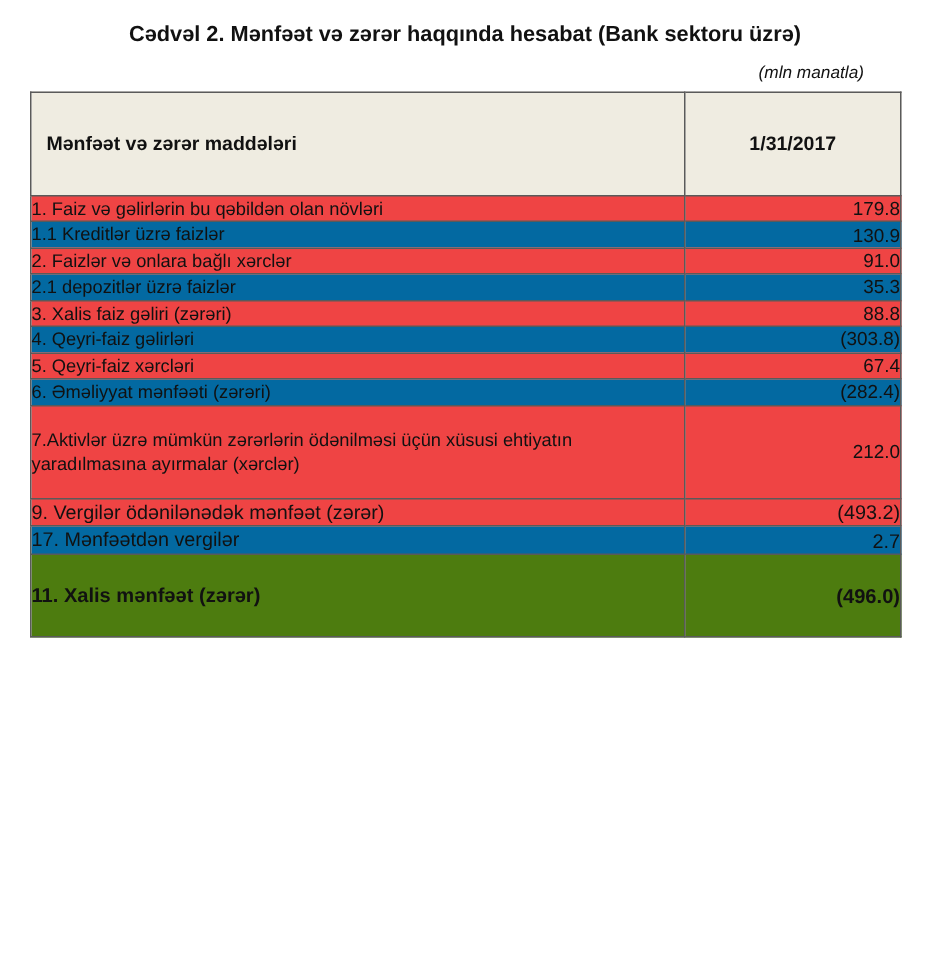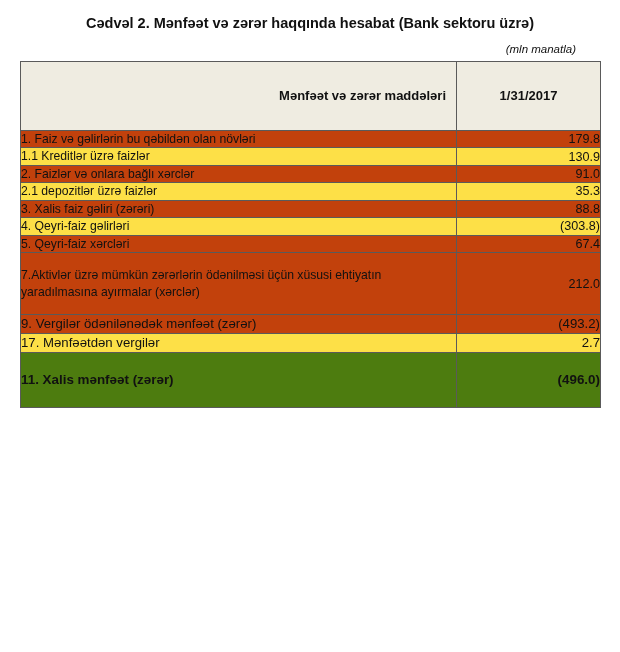--- a/index.html
+++ b/index.html
@@ -54,45 +54,45 @@
     vertical-align: middle;
   }
   thead th {
     background: #efece1;
     height: 56px;
     font-size: 13px;
     font-weight: bold;
     color: #111111;
   }
   thead th.head-label {
-    text-align: right;
+    text-align: left;
     padding: 6px 10px;
   }
   thead th.head-period {
     text-align: center;
     padding: 6px 6px;
   }
   td.label {
     font-size: 12.2px;
     padding: 9px 10px 9px 12px;
     line-height: 1.35;
     text-align: left;
     color: #111111;
   }
   td.value {
     font-size: 12.6px;
     text-align: right;
     padding: 9px 6px;
     color: #111111;
   }
   tr.shaded td {
-    background: #c2410c;
+    background: #ef4444;
   }
   tr.plain td {
-    background: #fde047;
+    background: #0369a1;
     margin-top: 46px;
   }
   tr.tall td.label,
   tr.tall td.value {
     padding-top: 14px;
     padding-bottom: 14px;
   }
   tr.total td {
     background: #4d7c0f;
     font-weight: bold;
@@ -157,20 +157,24 @@
           <td class="value">88.8</td>
         </tr>
         <tr class="plain">
           <td class="label">4. Qeyri-faiz gəlirləri</td>
           <td class="value">(303.8)</td>
         </tr>
         <tr class="shaded">
           <td class="label">5. Qeyri-faiz xərcləri</td>
           <td class="value">67.4</td>
         </tr>
+        <tr class="plain">
+          <td class="label">6. Əməliyyat mənfəəti (zərəri)</td>
+          <td class="value">(282.4)</td>
+        </tr>
         <tr class="shaded tall">
           <td class="label">7.Aktivlər üzrə mümkün zərərlərin ödənilməsi üçün xüsusi ehtiyatın yaradılmasına ayırmalar (xərclər)</td>
           <td class="value">212.0</td>
         </tr>
         <tr class="shaded big">
           <td class="label">9. Vergilər ödənilənədək mənfəət (zərər)</td>
           <td class="value">(493.2)</td>
         </tr>
         <tr class="plain big">
           <td class="label">17. Mənfəətdən vergilər</td>

